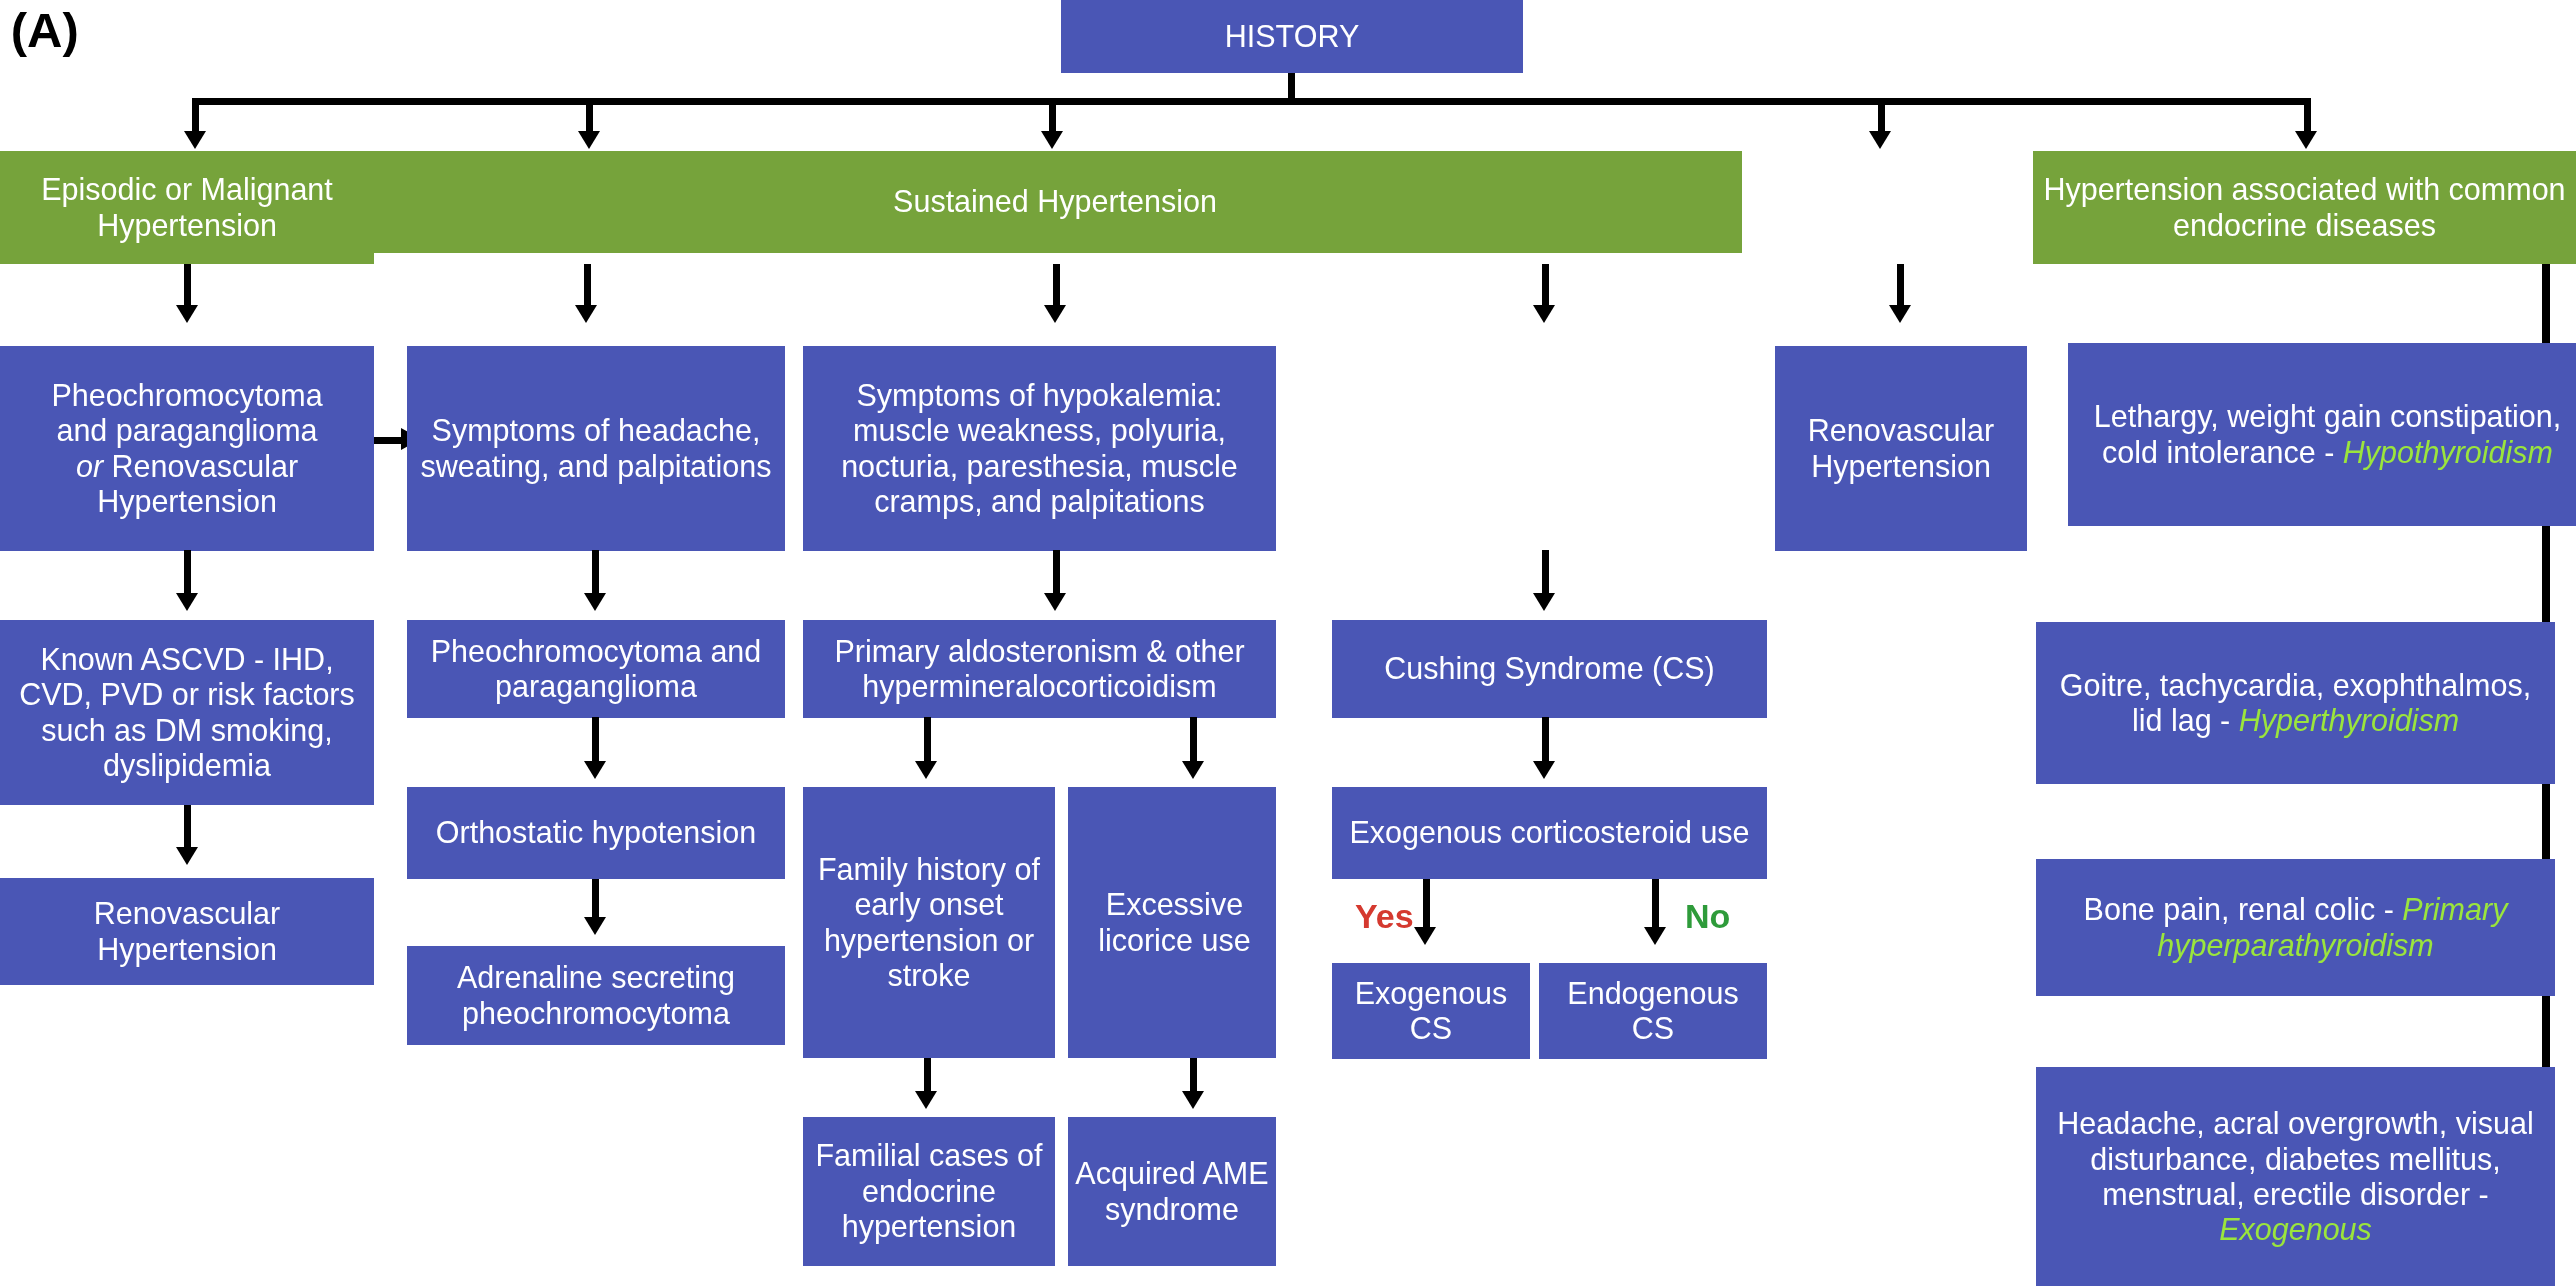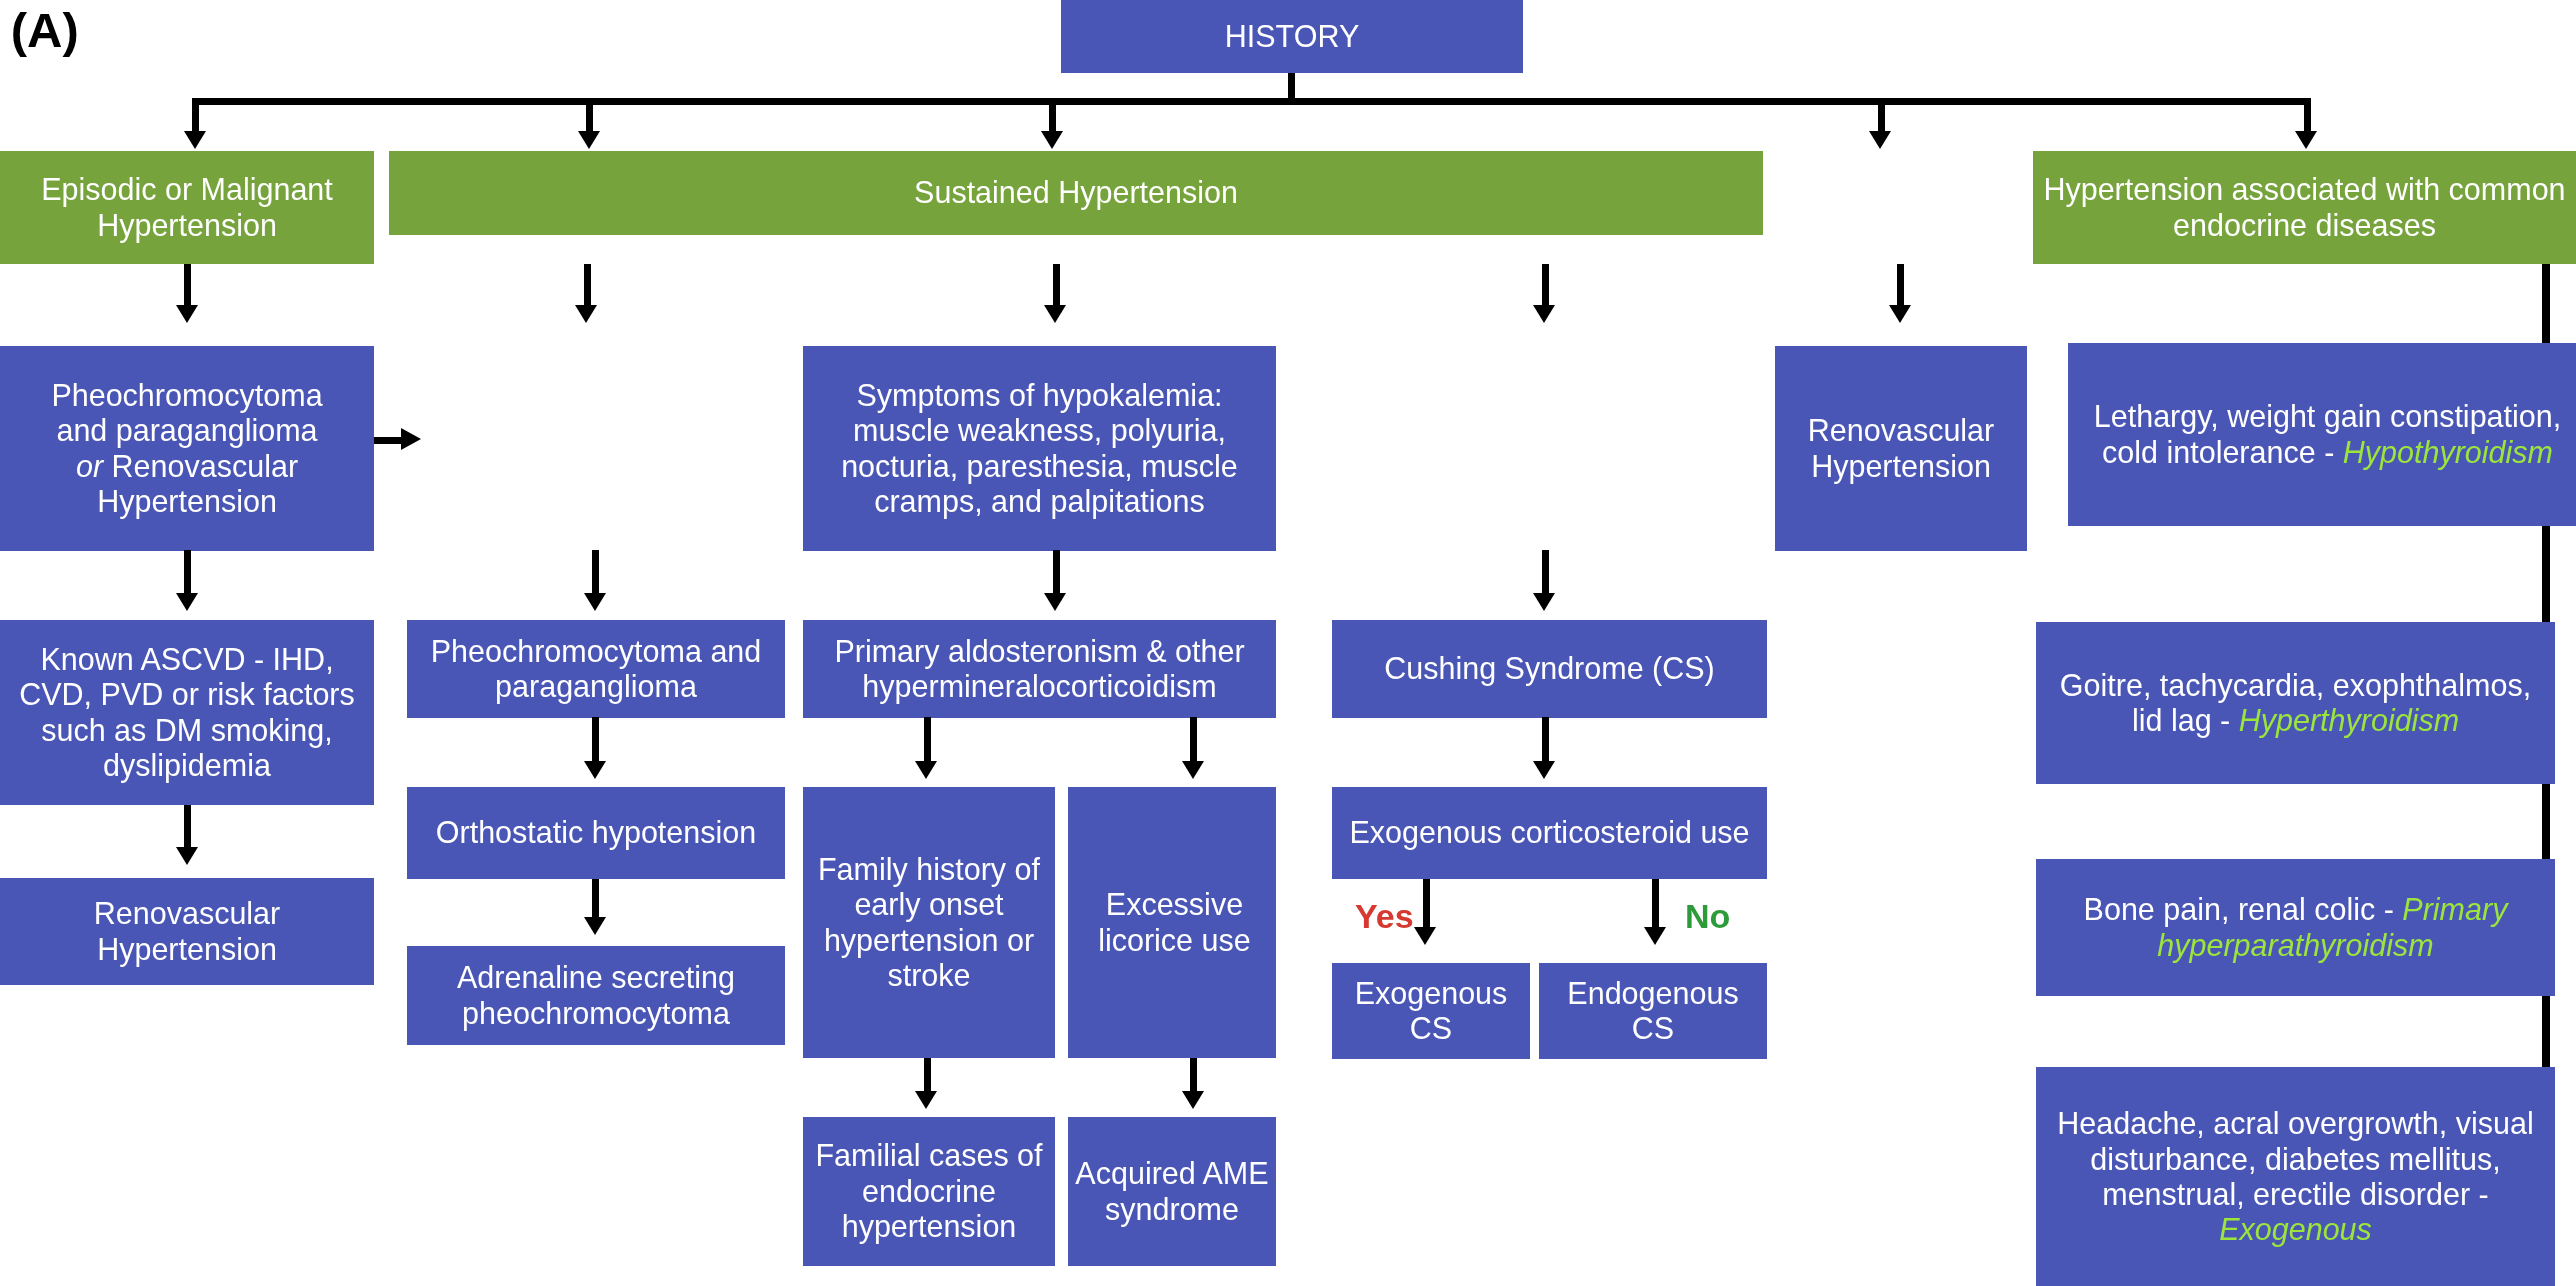--- a/index.html
+++ b/index.html
@@ -100,21 +100,21 @@
   <div class="vline" style="left:1878px; top:98px; width:6.9px; height:38px;"></div>
   <div class="arrow-down" style="left:1869px; top:131px;"></div>
 
   <div class="vline" style="left:2304px; top:98px; width:6.9px; height:38px;"></div>
   <div class="arrow-down" style="left:2295px; top:131px;"></div>
 
   <div class="box green" style="left:0px; top:151px; width:374px; height:113px; font-size:30.5px;">
     <span class="txt">Episodic or Malignant Hypertension</span>
   </div>
 
-  <div class="box green" style="left:389px; top:151px; width:1374px; height:84px; font-size:30.5px;">
+  <div class="box green" style="left:368px; top:151px; width:1374px; height:102px; font-size:30.5px;">
     <span class="txt">Sustained Hypertension</span>
   </div>
 
 
   <div class="box green" style="left:2033px; top:151px; width:543px; height:113px; font-size:30.5px;">
     <span class="txt">Hypertension associated with common endocrine diseases</span>
   </div>
 
   <div class="vline" style="left:184px; top:264px; width:6.9px; height:46px;"></div>
   <div class="arrow-down" style="left:176px; top:305px;"></div>
@@ -150,20 +150,23 @@
     <span class="txt">Known ASCVD - IHD, CVD, PVD or risk factors such as DM smoking, dyslipidemia</span>
   </div>
 
   <div class="vline" style="left:184px; top:805px; width:6.9px; height:47px;"></div>
   <div class="arrow-down" style="left:176px; top:847px;"></div>
 
   <div class="box blue" style="left:0px; top:878px; width:374px; height:107px; font-size:30.5px;">
     <span class="txt">Renovascular Hypertension</span>
   </div>
 
+  <div class="box blue" style="left:407px; top:346px; width:378px; height:205px; font-size:30.5px;">
+    <span class="txt">Symptoms of headache, sweating, and palpitations</span>
+  </div>
 
   <div class="vline" style="left:592px; top:550px; width:6.9px; height:47px;"></div>
   <div class="arrow-down" style="left:584px; top:593px;"></div>
 
   <div class="box blue" style="left:407px; top:620px; width:378px; height:98px; font-size:30.5px;justify-content:center;">
     <span class="txt">Pheochromocytoma and paraganglioma</span>
   </div>
 
   <div class="vline" style="left:592px; top:717px; width:6.9px; height:47px;"></div>
   <div class="arrow-down" style="left:584px; top:761px;"></div>

